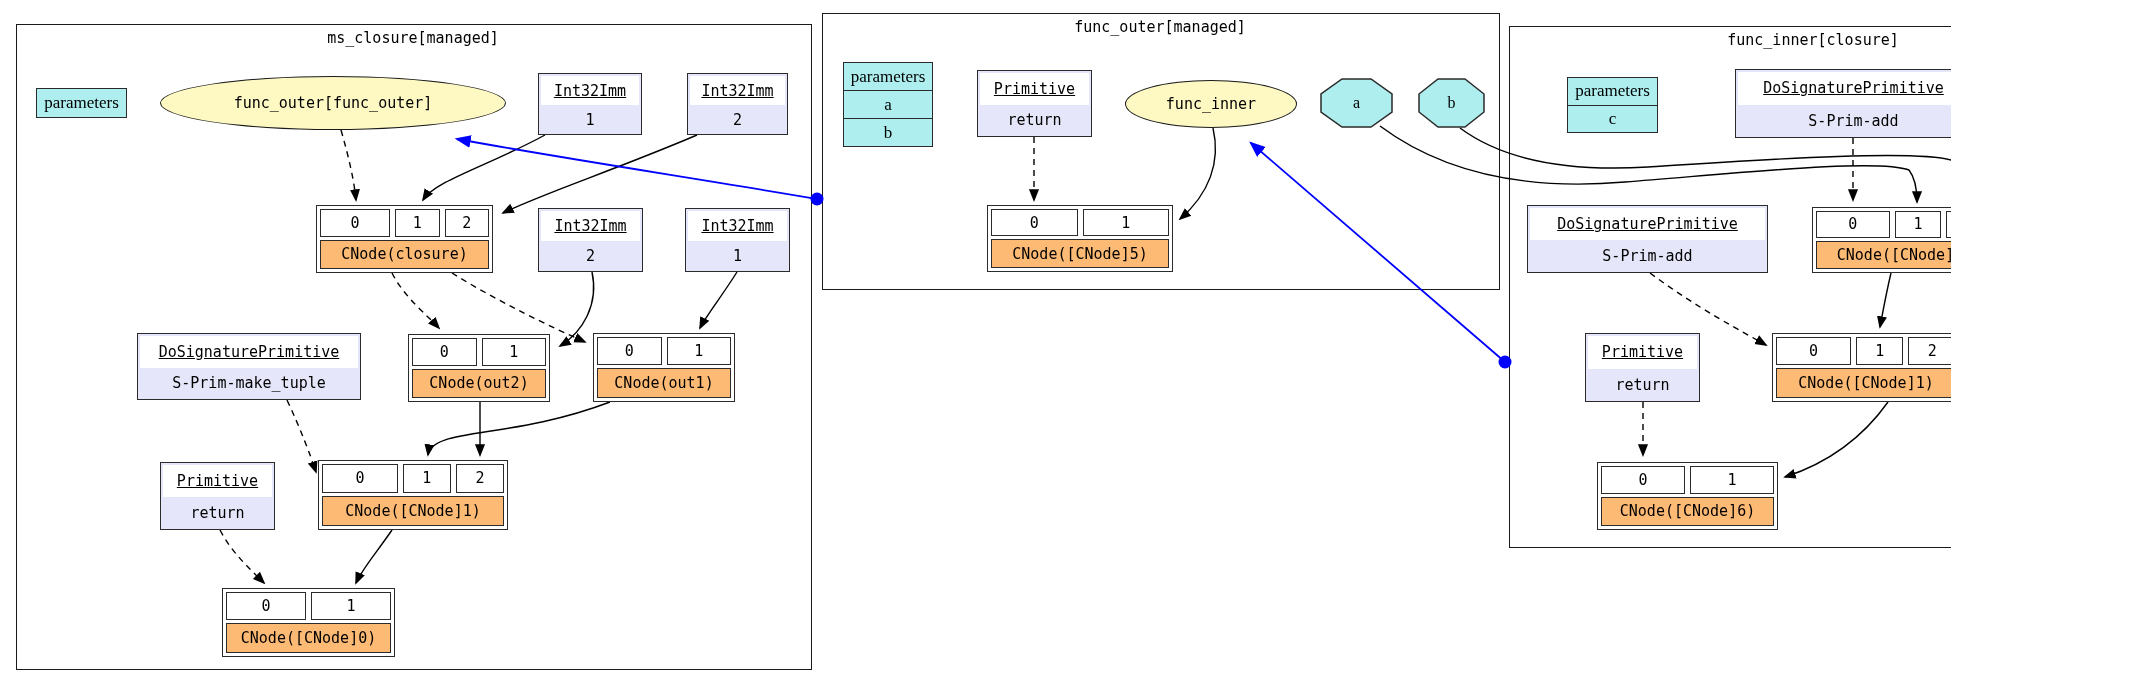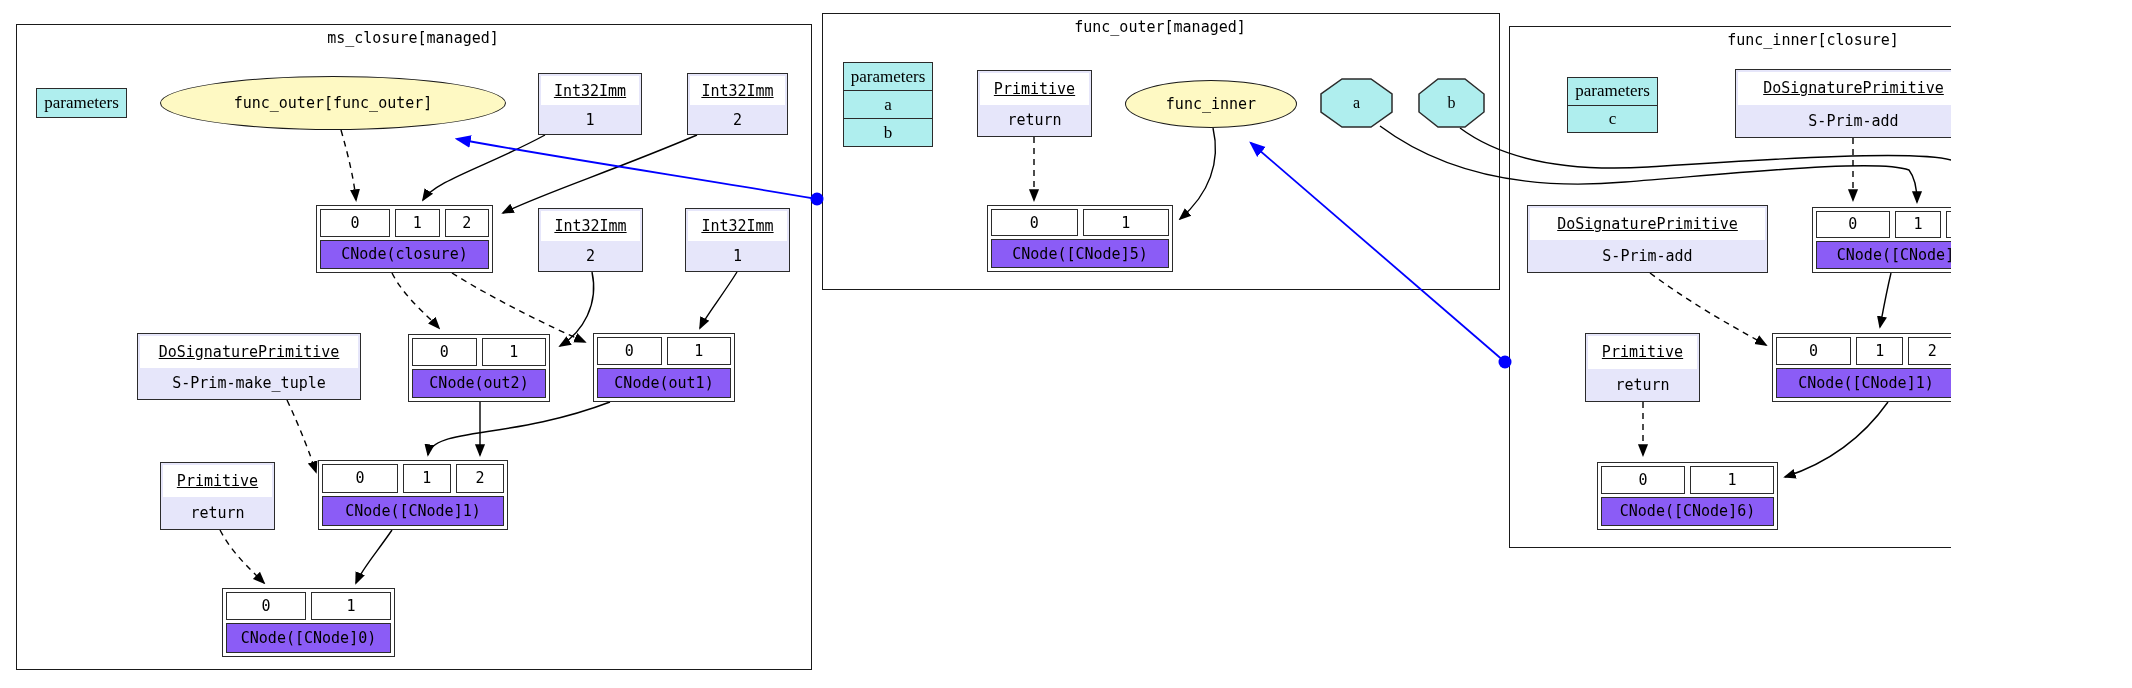--- a/index.html
+++ b/index.html
@@ -10,21 +10,21 @@
   .cluster-title{position:absolute;transform:translateX(-50%);white-space:nowrap;font-size:15px;}
   
   .nbox{position:absolute;border:1.6px solid #2b2b2b;background:#e6e6fa;display:flex;flex-direction:column;box-sizing:border-box;}
   .nbox-h{background:#ffffff;flex:1;display:flex;align-items:center;justify-content:center;white-space:nowrap;margin:2px 2px 0 2px;text-decoration:underline;}
   .nbox-b{flex:1;display:flex;align-items:center;justify-content:center;white-space:nowrap;}
   
   .cnode{position:absolute;border:1.6px solid #2b2b2b;background:#ffffff;box-sizing:border-box;padding:3px;display:flex;flex-direction:column;}
   .cells{display:flex;gap:5px;flex:1;}
   .cell{border:1.4px solid #2b2b2b;background:#ffffff;flex:1;display:flex;align-items:center;justify-content:center;}
   .c3 .cell:first-child{flex:1.6;}
-  .clabel{border:1.4px solid #2b2b2b;background:#8b5cf6;margin-top:3px;flex:1;display:flex;align-items:center;justify-content:center;white-space:nowrap;}
+  .clabel{border:1.4px solid #2b2b2b;background:#fdba74;margin-top:3px;flex:1;display:flex;align-items:center;justify-content:center;white-space:nowrap;}
   
   .ptable{position:absolute;border:1.5px solid #2b2b2b;background:#afeeee;box-sizing:border-box;
     font-family:"Liberation Serif","DejaVu Serif",serif;font-size:17px;display:flex;flex-direction:column;}
   .prow{flex:1;display:flex;align-items:center;justify-content:center;border-top:1.4px solid #2b2b2b;}
   .prow:first-child{border-top:none;}
   
   .ellipse{position:absolute;background:#fef9c3;border:1.6px solid #1a1a1a;border-radius:50%;
     display:flex;align-items:center;justify-content:center;white-space:nowrap;box-sizing:border-box;}
   
   .oct{position:absolute;}

